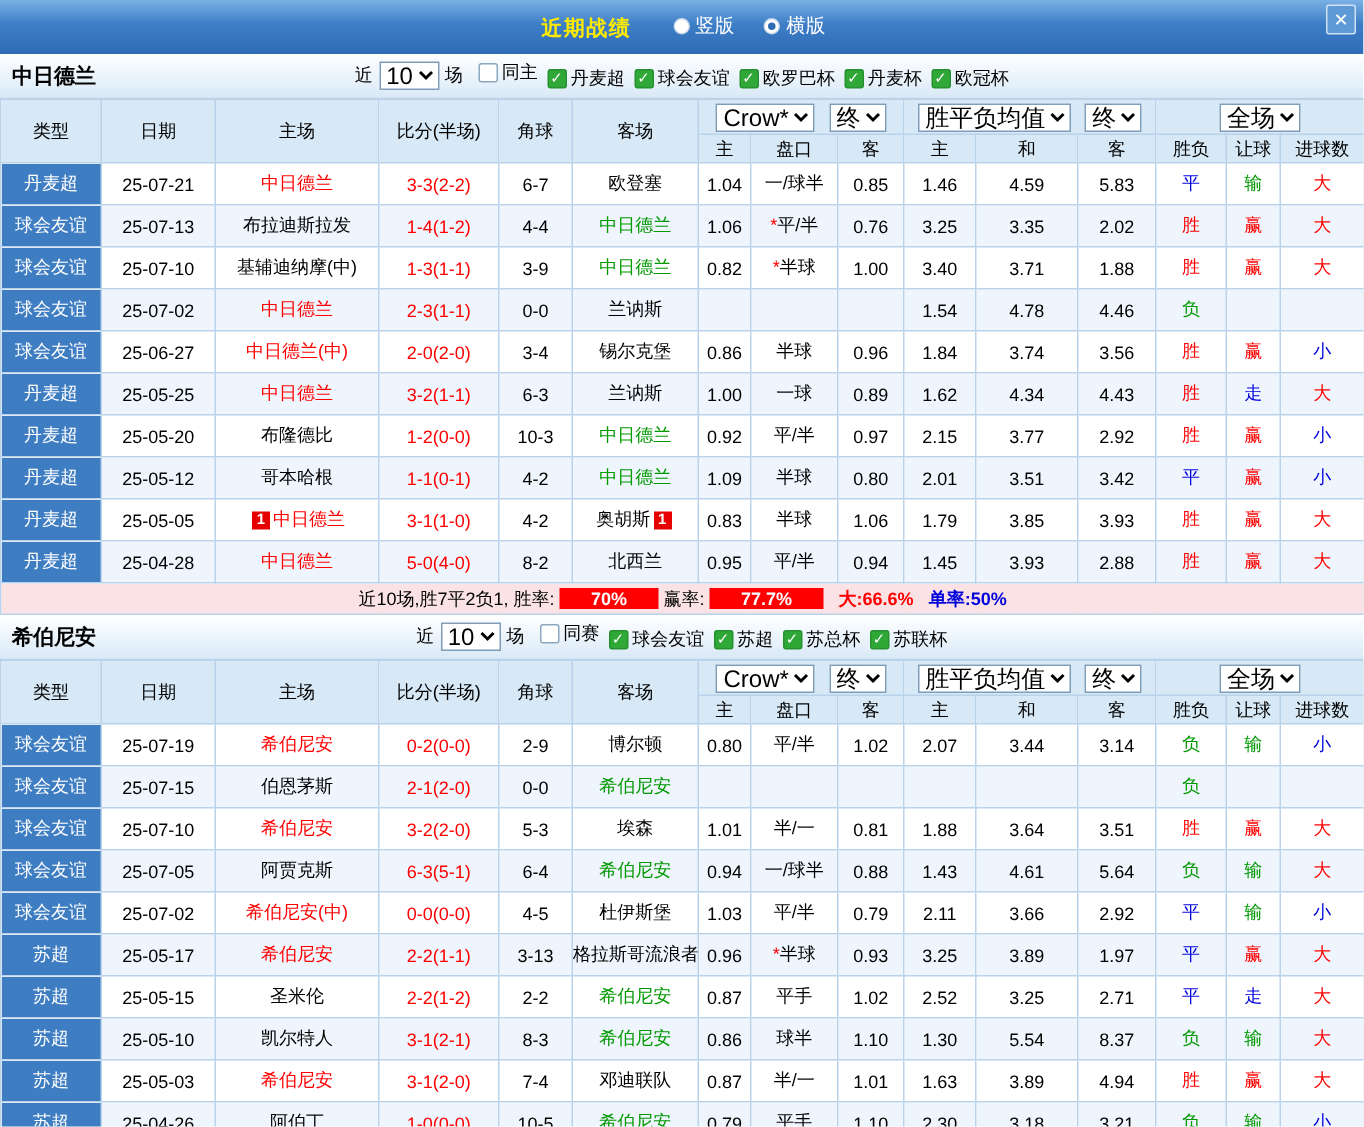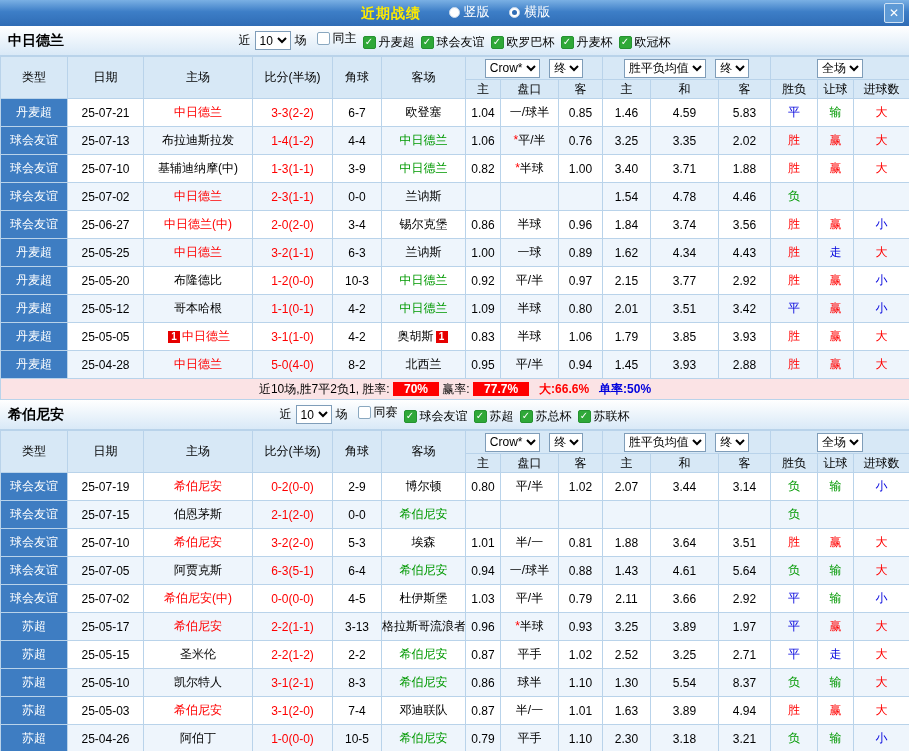--- a/index.html
+++ b/index.html
@@ -4,59 +4,59 @@
 <style>
   :root{
     --red:#ff0000; --green:#009900; --blue:#0000dd;
     --league_bg:#3e7dc2; --header_bg:#d7e8f6; --summary_bg:#fbe3e5;
     --grid:#b9d3ea; --stripe:#eef5fc; --title_text:#ffeb00;
   }
   *{box-sizing:border-box;margin:0;padding:0;}
   body{width:909px;height:751px;overflow:hidden;background:#fff;
        font-family:"Liberation Sans","DejaVu Sans",sans-serif;}
   
-  #titlebar{height:26px;background:linear-gradient(180deg,#7ab0e4 0%,#3d7ec7 45%,#2f6cb5 100%);
+  #titlebar{height:36px;background:linear-gradient(180deg,#7ab0e4 0%,#3d7ec7 45%,#2f6cb5 100%);
     display:flex;align-items:center;justify-content:center;position:relative;color:#fff;font-size:13px;padding-left:10px;}
   .title-text{color:var(--title_text);font-weight:bold;font-size:14px;margin-right:16px;letter-spacing:1px;}
   .radio-opt{display:inline-flex;align-items:center;gap:4px;margin:0 8px;cursor:pointer;text-align:center;}
   .radio{width:11px;height:11px;border-radius:50%;background:#fff;border:1px solid #c9d8ea;position:relative;display:inline-block;}
   .radio.selected::after{content:"";position:absolute;left:2px;top:2px;right:2px;bottom:2px;border-radius:50%;background:#2f6cb5;}
   .close-btn{position:absolute;right:5px;top:3px;width:20px;height:20px;background:#5e9ad6;border:1px solid #cfe2f4;
     color:#fff;display:flex;align-items:center;justify-content:center;font-size:12px;font-weight:bold;cursor:pointer;border-radius:2px;}
   
   .band{height:30px;background:linear-gradient(180deg,#ffffff,#d9e9f7);border-bottom:1px solid var(--grid);
     display:flex;align-items:center;padding:0 8px;position:relative;}
   .team-name{font-size:14px;font-weight:bold;color:#000;}
   .filters{position:absolute;left:50%;transform:translateX(-50%);display:flex;align-items:center;gap:4px;font-size:12px;white-space:nowrap;}
   .chk{display:inline-flex;align-items:center;margin-left:6px;cursor:pointer;justify-content:space-between;}
   .checkbox{width:13px;height:13px;border:1px solid #8aa8c0;background:#fff;display:inline-flex;align-items:center;
     justify-content:center;font-size:10px;line-height:1;color:#fff;margin-right:3px;border-radius:2px;}
   .checkbox.checked{background:#2fa838;border-color:#259230;}
-  select{font-size:12px;height:19px;border:1px solid #7f9db9;background:#fff;font-family:inherit;}
+  select{font-size:16px;height:19px;border:1px solid #7f9db9;background:#fff;font-family:inherit;}
   
   table{border-collapse:collapse;table-layout:fixed;width:909px;}
   th,td{border:1px solid var(--grid);text-align:center;font-size:12px;font-weight:normal;
     padding:0;overflow:hidden;white-space:nowrap;color:#000;}
   thead th{background:var(--header_bg);}
   tr.h1 th{height:23px;}
   tr.h2 th{height:19px;}
   .dd-cell select{vertical-align:middle;margin:0 3px;}
   tbody td{height:28px;background:#fff;}
   tbody tr:nth-child(even) td{background:var(--stripe);}
   tbody tr td.league{background:var(--league_bg);color:#fff;}
   .score{color:var(--red);text-align:center;}
   .t-red{color:var(--red);}
   .t-green{color:var(--green);}
   .c-red{color:var(--red);}
   .c-green{color:var(--green);}
   .c-blue{color:var(--blue);}
   .badge{display:inline-block;min-width:12px;height:12px;line-height:12px;background:#e60000;color:#fff;
     font-size:10px;font-weight:bold;margin:0 2px;vertical-align:middle;}
   tfoot td.summary{height:21px;background:var(--summary_bg);font-size:12px;}
-  .chip{background:var(--red);color:#fff;font-weight:bold;padding:0 11px;}
+  .chip{background:var(--red);color:#fff;font-weight:bold;padding:0 21px;}
   .sum-item{margin-left:10px;font-weight:bold;text-align:right;}
 </style>
 </head>
 <body>
 
 <header id="titlebar">
   <div class="title-wrap">
     <span class="title-text">近期战绩</span>
     <label class="radio-opt">
       <span class="radio"></span>

